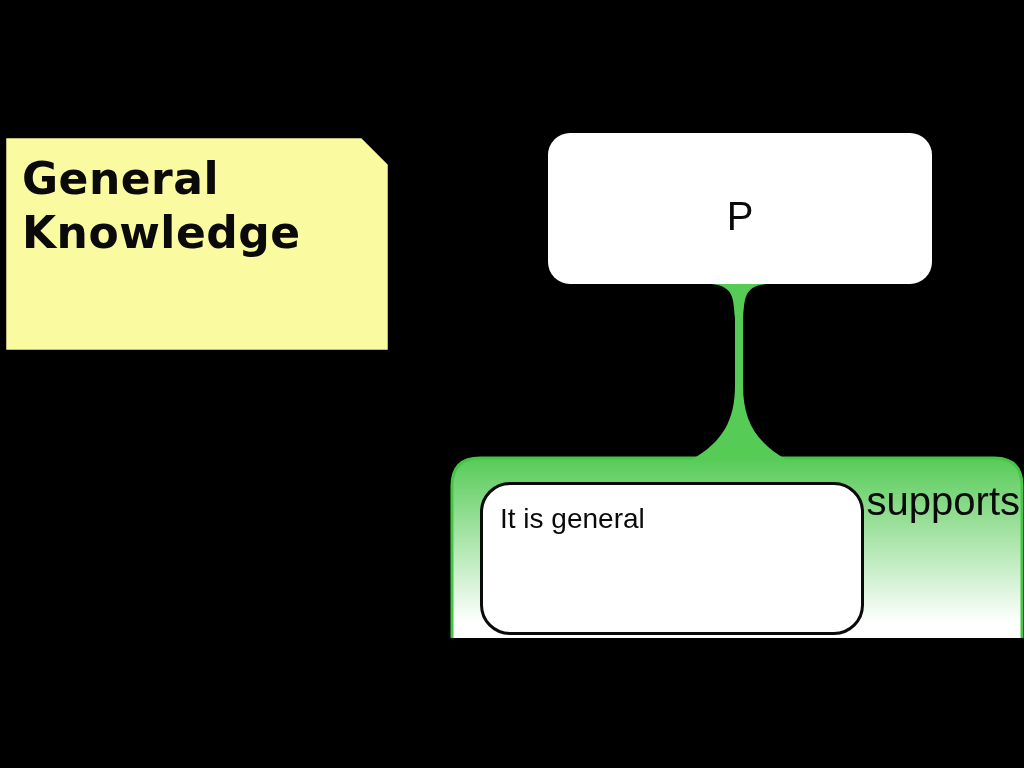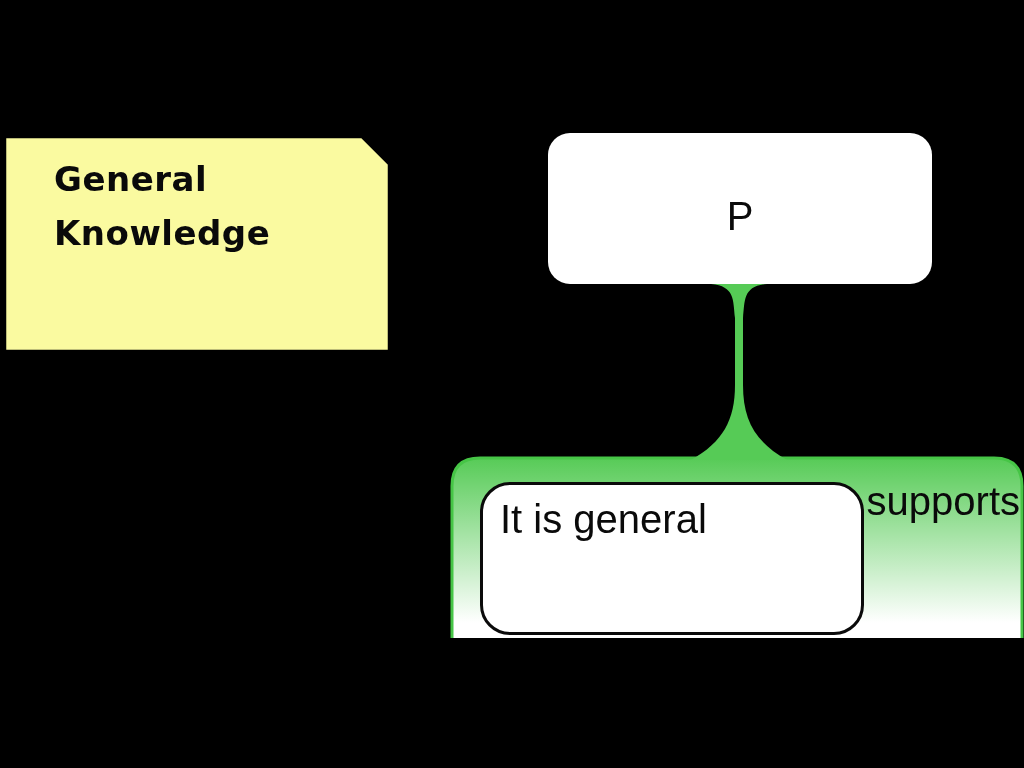--- a/index.html
+++ b/index.html
@@ -22,25 +22,24 @@
     width: 1024px;
     height: 768px;
   }
   .note-text {
     position: absolute;
     left: 22px;
     top: 152px;
     width: 340px;
     font-family: "DejaVu Sans", sans-serif;
     font-weight: bold;
-    font-size: 34px;
+    font-size: 44px;
     line-height: 54px;
     color: #0a0a0a;
     letter-spacing: 0.5px;
-    margin-left: 32px;
   }
   .hypothesis-node {
     position: absolute;
     left: 548px;
     top: 133px;
     width: 384px;
     height: 151px;
     background: #ffffff;
     border-radius: 22px;
     display: flex;
@@ -55,21 +54,21 @@
     position: absolute;
     left: 480px;
     top: 482px;
     width: 384px;
     height: 153px;
     background: #ffffff;
     border: 3px solid #0a0a0a;
     border-radius: 30px;
     box-sizing: border-box;
     padding: 11px 16px 0 17px;
-    font-size: 40px;
+    font-size: 28px;
     line-height: 46px;
     color: #0a0a0a;
   }
   .supports-label {
     position: absolute;
     right: 4px;
     top: 479px;
     font-size: 40px;
     line-height: 44px;
     color: #0a0a0a;

